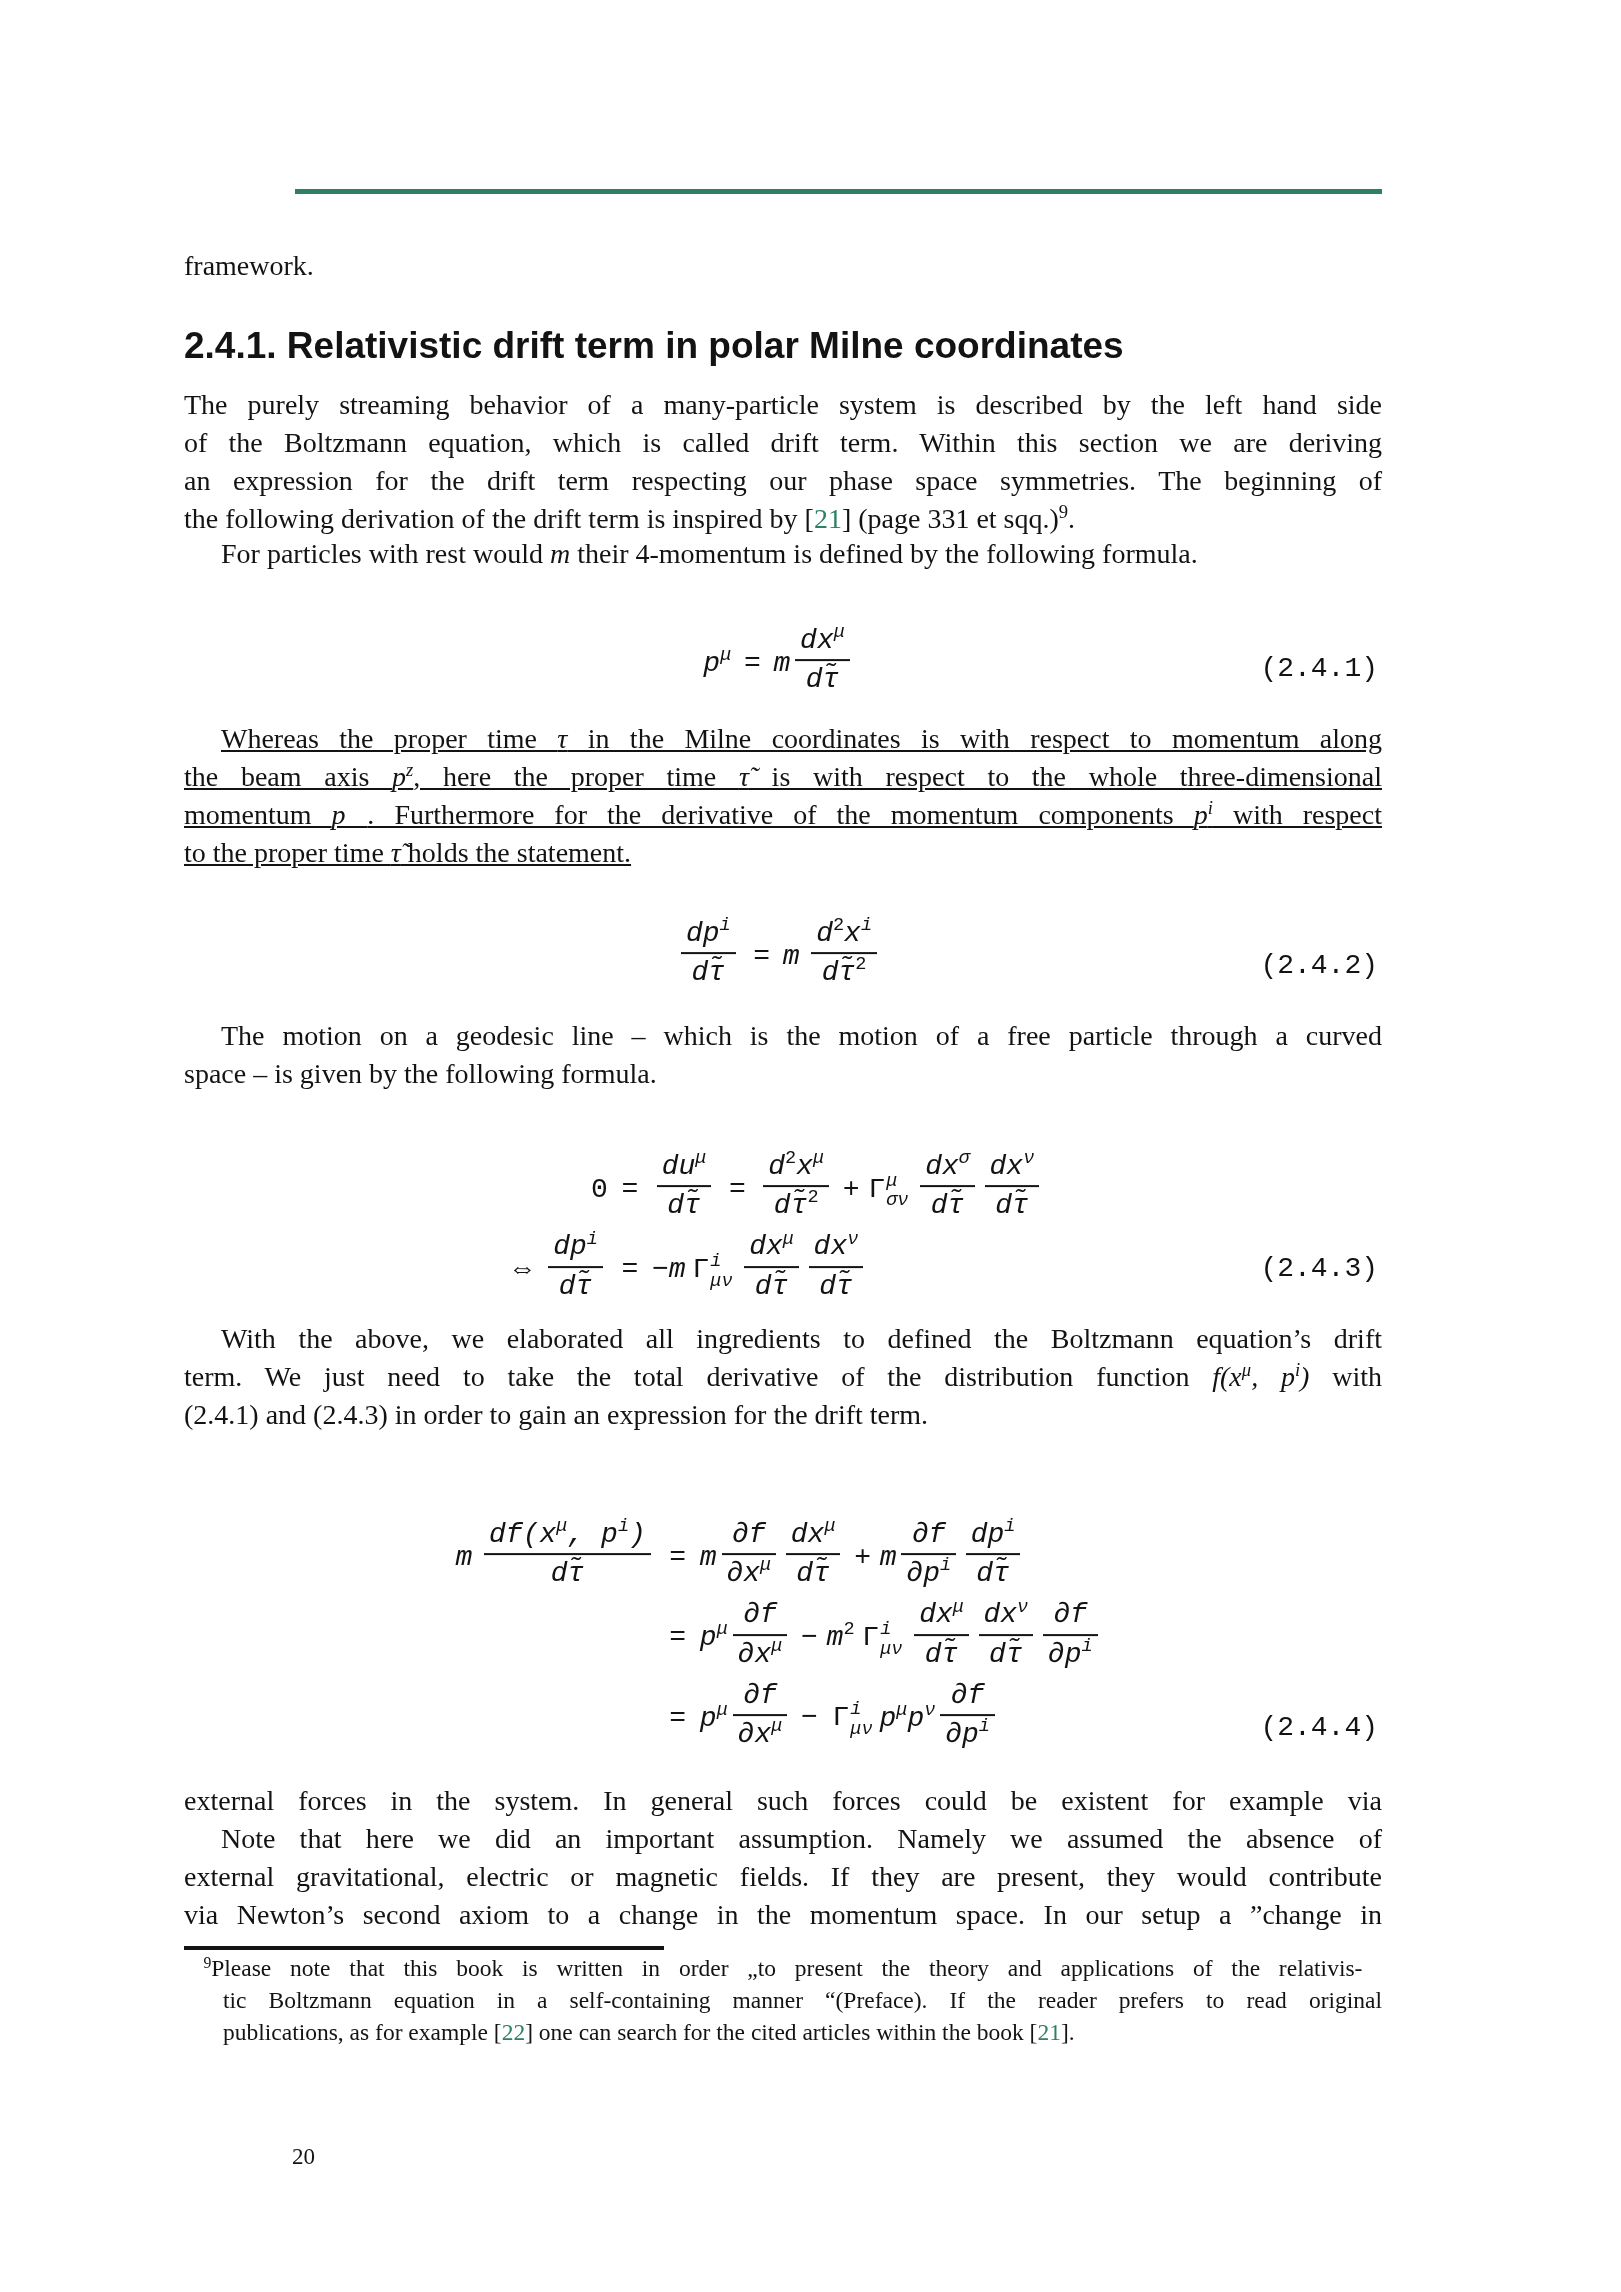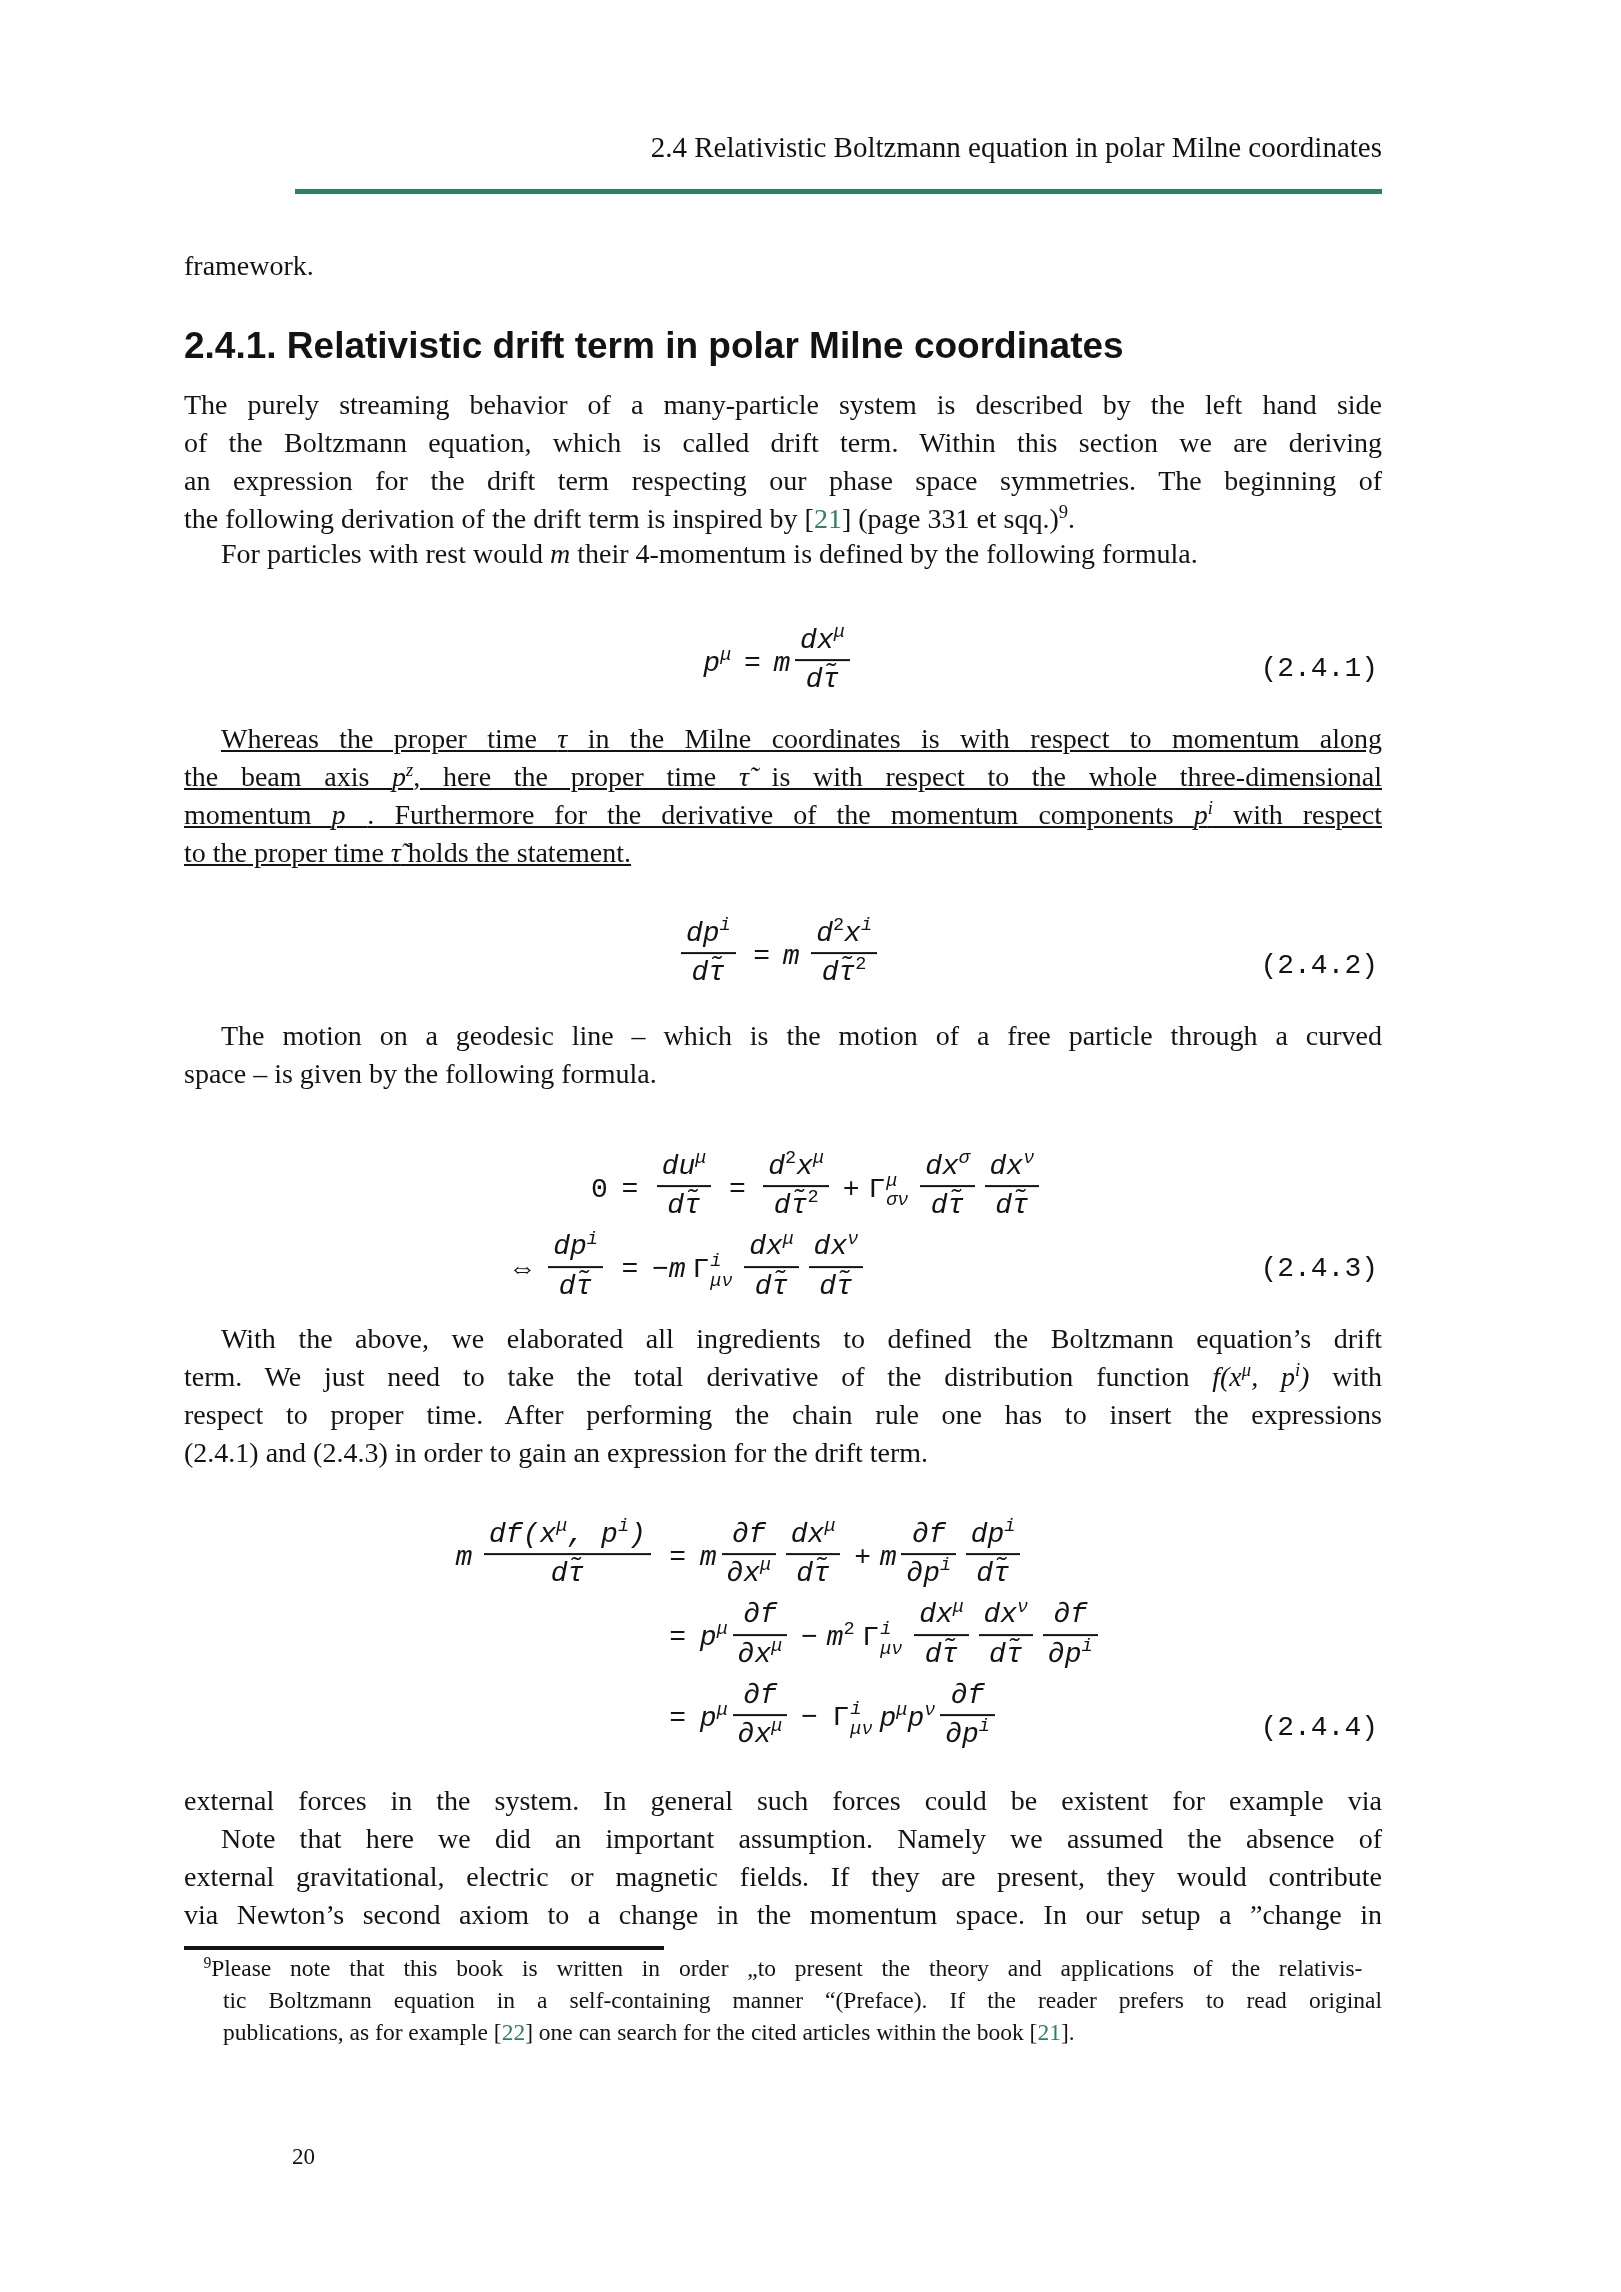--- a/index.html
+++ b/index.html
@@ -56,21 +56,20 @@
   .glhs{justify-self:end;text-align:right;white-space:nowrap;}
   .grel{margin:0 13.7px;}
   .grhs{justify-self:start;white-space:nowrap;}
   .rowgap{margin-top:9.8px;}
 </style>
 </head>
 <body>
 
 <div class="page">
 
-  <div class="abs runhead">2.4 Relativistic Boltzmann equation in polar Milne coordinates</div>
   <div class="abs headrule"></div>
 
   <div class="abs ptxt" style="top:247px;">
     <div class="tline">framework.</div>
   </div>
 
   <h2 class="abs secheading">2.4.1. Relativistic drift term in polar Milne coordinates</h2>
 
   <div class="abs ptxt" style="top:386px;">
     <div class="tline j">The purely streaming behavior of a many-particle system is described by the left hand side</div>
@@ -150,21 +149,20 @@
             <span class="nu"><span class="mi">dx</span><sup class="ms">ν</sup></span>
             <span class="de"><span class="mi">dτ̃</span></span>
           </span></span>
     </div>
     <span class="eqtag" style="top:96px;">(2.4.3)</span>
   </div>
 
   <div class="abs ptxt" style="top:1320px;">
     <div class="tline j ind">With the above, we elaborated all ingredients to defined the Boltzmann equation’s drift</div>
     <div class="tline j"><span>term.  We just need to take the total derivative of the distribution function </span><span class="mi">f(x</span><sup class="tsup mi">μ</sup><span class="mi">, p</span><sup class="tsup mi">i</sup><span class="mi">)</span><span> with</span></div>
-    <div class="tline j">respect to proper time.  After performing the chain rule one has to insert the expressions</div>
     <div class="tline">(2.4.1) and (2.4.3) in order to gain an expression for the drift term.</div>
   </div>
 
   <div class="eq" style="top:1522px;">
     <div class="eqgrid">
       <span class="glhs"><span class="mi msp">m</span><span class="frac">
             <span class="nu"><span class="mi">df(x</span><sup class="ms">μ</sup><span class="mi">, p</span><sup class="ms">i</sup><span class="mi">)</span></span>
             <span class="de"><span class="mi">dτ̃</span></span>
           </span></span>
       <span class="grel">=</span>

